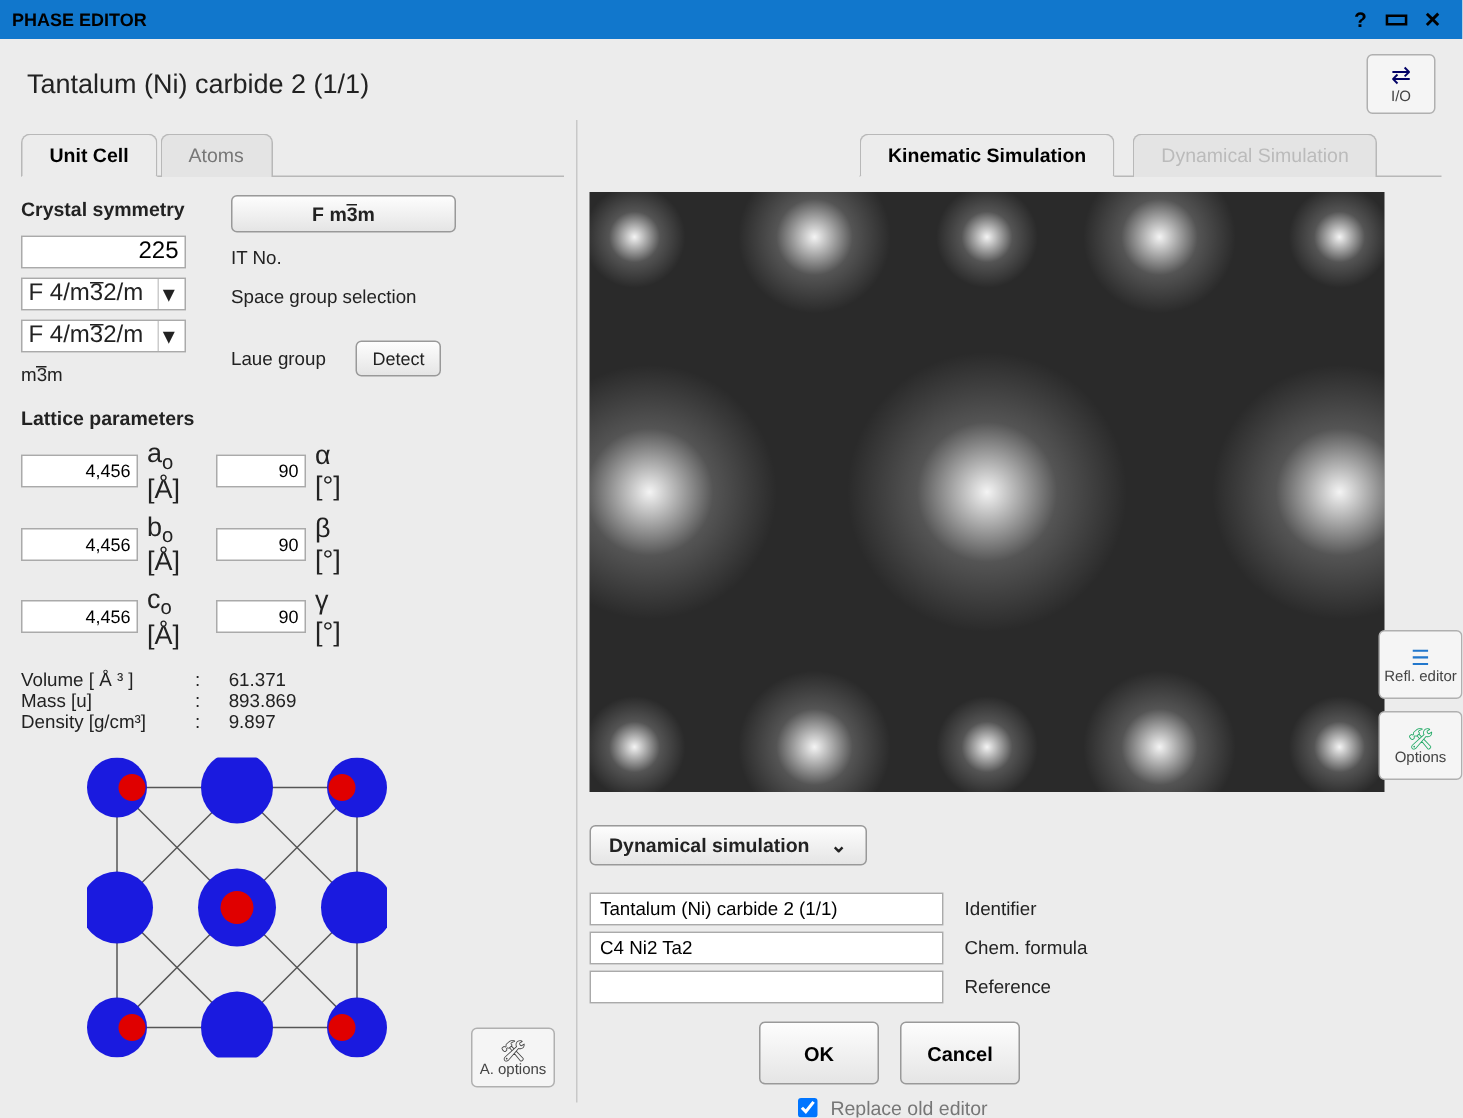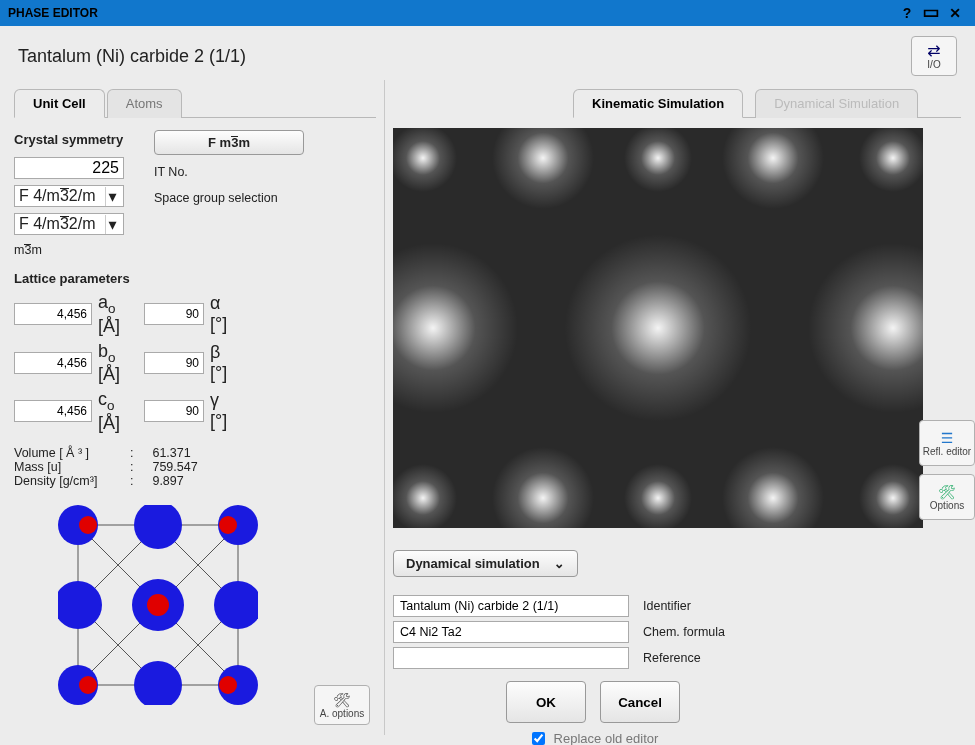--- a/index.html
+++ b/index.html
@@ -97,20 +97,24 @@
         <div class="label">m<span class="ov">3</span>m</div>
       </div>
       <div style="padding-top:12px;">
         <div class="sym-btn">F m<span class="ov">3</span>m</div>
         <div style="height:10px;"></div>
         <div class="label">IT No.</div>
         <div style="height:12px;"></div>
         <div class="label">Space group selection</div>
         <div style="height:12px;"></div>
         <div style="height:10px;"></div>
+        <div style="display:flex;align-items:center;gap:20px;">
+          <span class="label">Laue group</span>
+          <span class="small-btn" style="padding:4px 10px;">Detect</span>
+        </div>
       </div>
     </div>
 
     <div class="section-label">Lattice parameters</div>
     <div class="lattice-grid">
       <input value="4,456" style="">
       <span class="unit">a<sub>o</sub> [Å]</span>
       <input value="90" style="">
       <span class="unit">α [°]</span>
 
@@ -120,21 +124,21 @@
       <span class="unit">β [°]</span>
 
       <input value="4,456" style="">
       <span class="unit">c<sub>o</sub> [Å]</span>
       <input value="90" style="">
       <span class="unit">γ [°]</span>
     </div>
 
     <div class="stats">
       <div class="row"><span class="k">Volume [ Å ³ ]</span><span>:</span>&nbsp;&nbsp;<span>61.371</span></div>
-      <div class="row"><span class="k">Mass [u]</span><span>:</span>&nbsp;&nbsp;<span>759.547</span></div>
+      <div class="row"><span class="k">Mass [u]</span><span>:</span>&nbsp;&nbsp;<span>893.869</span></div>
       <div class="row"><span class="k">Density [g/cm³]</span><span>:</span>&nbsp;&nbsp;<span>9.897</span></div>
     </div>
 
     <svg class="crystal" viewBox="0 0 200 200">
       <g stroke="#555" stroke-width="1" fill="none">
         <rect x="20" y="20" width="160" height="160"></rect>
         <line x1="20" y1="20" x2="180" y2="180"></line>
           <line x1="180" y1="20" x2="20" y2="180"></line>
         <line x1="100" y1="20" x2="20" y2="100"></line>
           <line x1="100" y1="20" x2="180" y2="100"></line>

